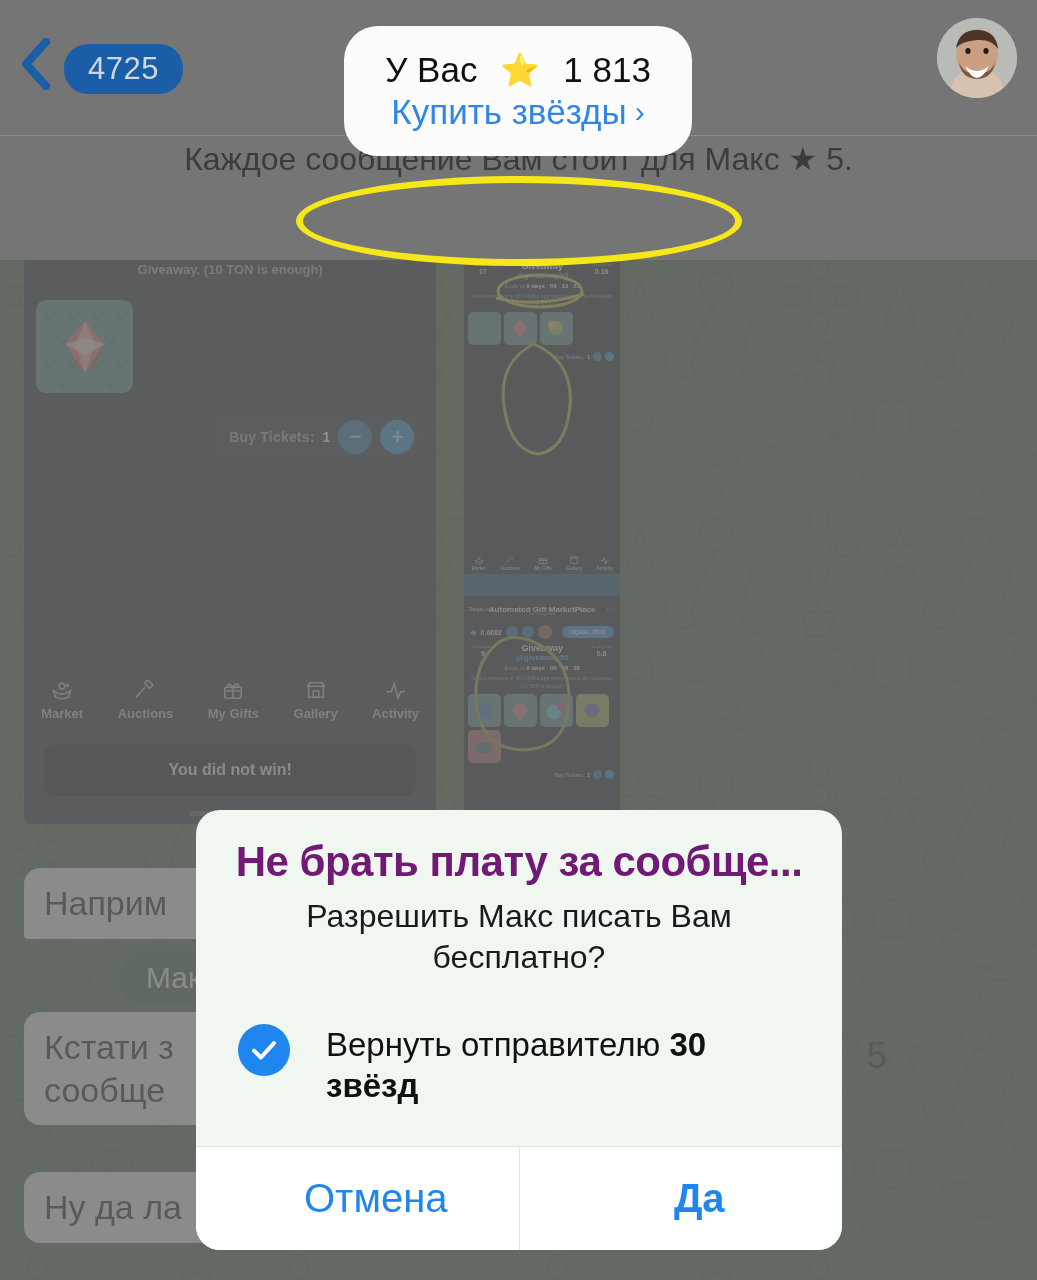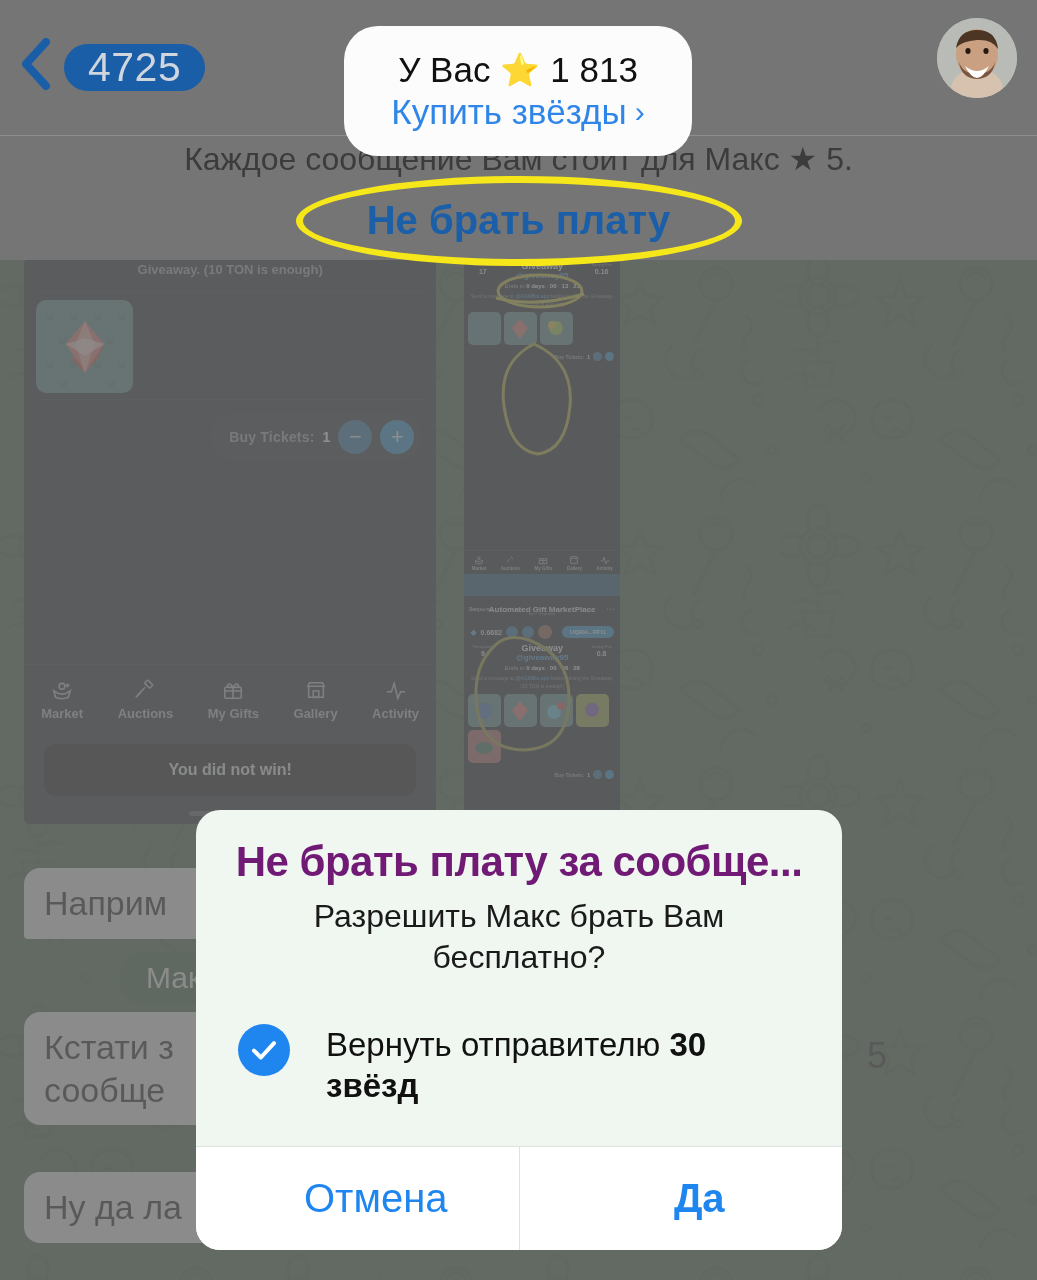--- a/index.html
+++ b/index.html
@@ -173,22 +173,22 @@
     z-index:50;
     border-bottom:1px solid rgba(255,255,255,0.18);
   }
   .back-chev {
     position:absolute; left:18px; top:38px;
     width:34px; height:52px;
   }
   .badge {
     position:absolute; left:64px; top:44px;
     background:#1b5ea8; color:#cfd6dd;
-    border-radius:24px; padding:0 24px;
-    font-size:41px; font-weight:400; letter-spacing:.5px;
+    border-radius:24px; padding:7px 24px;
+    font-size:31px; font-weight:400; letter-spacing:.5px;
   }
   .hdr-title {
     position:absolute; left:0; right:0; top:24px;
     text-align:center; font-size:38px; font-weight:700; color:#3b3b3b;
   }
   .avatar {
     position:absolute; right:20px; top:18px;
     width:80px; height:80px; border-radius:50%;
     overflow:hidden; background:#b9bcb6;
   }
@@ -216,21 +216,21 @@
 
   
   .tooltip {
     position:absolute; left:344px; top:26px;
     width:348px; height:130px;
     background:#fcfcfc; border-radius:34px;
     z-index:60;
     display:flex; flex-direction:column; align-items:center; justify-content:center;
     gap:2px;
   }
-  .tt-top { display:flex; align-items:center; gap:10px; font-size:35px; color:#111; }
+  .tt-top { display:flex; align-items:center; gap:23px; font-size:35px; color:#111; }
   .tt-top .star { font-size:32px; }
   .tt-link { font-size:35px; color:#2f86e8; display:flex; align-items:center; gap:8px; }
   .tt-link .chev { font-size:30px; }
 
   
   .alert {
     position:absolute; left:196px; top:810px;
     width:646px; height:440px;
     background:#f0f7f0;
     border-radius:24px;
@@ -602,40 +602,39 @@
         <path d="M22 44 q2 16 18 17 q16-1 18-17 q-4 12-18 12 q-14 0-18-12z" fill="#7a5540"></path>
         <path d="M28 48 q12 10 24 0 q-6 12-12 12 q-6 0-12-12z" fill="#fff"></path>
         <ellipse cx="31" cy="33" rx="2.6" ry="3" fill="#23190f"></ellipse>
         <ellipse cx="49" cy="33" rx="2.6" ry="3" fill="#23190f"></ellipse>
       </svg>
     </div>
   </div>
 
   <div class="subhdr">
     <div class="cost-line">Каждое сообщение Вам стоит для Макс ★ 5.</div>
-    <div class="free-link">Не брать плату</div>
   </div>
   <div class="ellipse"></div>
 
   <div class="tooltip">
     <div class="tt-top">
       <span>У Вас</span>
       <span class="star">⭐</span>
       <span>1 813</span>
     </div>
     <div class="tt-link">
       <span>Купить звёзды</span>
       <span class="chev">›</span>
     </div>
   </div>
 
   <div class="alert">
     <div class="alert-body">
       <div class="alert-title">Не брать плату за сообще...</div>
-      <div class="alert-msg">Разрешить Макс брать Вам бесплатно?</div>
+      <div class="alert-msg">Разрешить Макс писать Вам бесплатно?</div>
       <div class="alert-check">
         <span class="cbox">
           <svg viewBox="0 0 24 24">
               <path d="M4 12.5 L9.5 18 L20 6.5" fill="none" stroke="#fff" stroke-width="3.2" stroke-linecap="round" stroke-linejoin="round"></path>
             </svg>
         </span>
         <span class="ctext">
           <span>Вернуть отправителю </span><b>30 звёзд</b>
         </span>
       </div>

